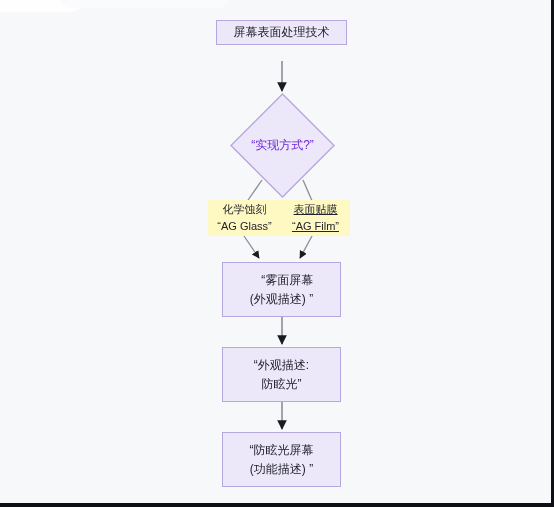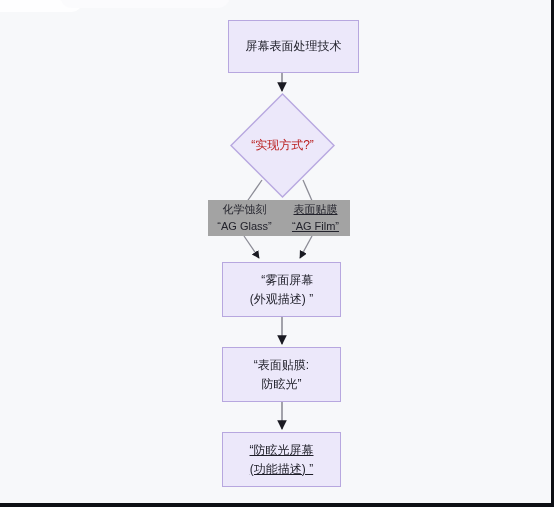--- a/index.html
+++ b/index.html
@@ -70,24 +70,24 @@
     border: 1px solid #b7a7df;
     color: #1e1e28;
     font-size: 12px;
     line-height: 19px;
     text-align: center;
     display: flex;
     align-items: center;
     justify-content: center;
     white-space: pre-line;
   }
-  #node-root  { left: 228px; top: 20px;  width: 131px; height: 53px; }
+  #node-root  { left: 216px; top: 20px;  width: 131px; height: 25px; }
   #node-matte { left: 222px; top: 262px; width: 119px; height: 55px; text-align: right; }
   #node-core  { left: 222px; top: 347px; width: 119px; height: 55px; }
-  #node-anti  { left: 222px; top: 432px; width: 119px; height: 55px; text-decoration: underline; }
+  #node-anti  { left: 222px; top: 432px; width: 119px; height: 55px; }
 
   #node-decision {
     position: absolute;
     left: 230px;
     top: 93px;
     width: 105px;
     height: 105px;
   }
   #node-decision .diamond-shape {
     position: absolute;
@@ -97,26 +97,26 @@
   }
   #node-decision .diamond-label {
     position: absolute;
     left: 0; top: 0;
     width: 105px;
     height: 105px;
     display: flex;
     align-items: center;
     justify-content: center;
     font-size: 12px;
-    color: #b91c1c;
+    color: #6d28d9;
   }
   .edge-label {
     position: absolute;
     box-sizing: border-box;
-    background: #a3a3a3;
+    background: #fef9c3;
     color: #23232c;
     font-size: 11px;
     line-height: 17px;
     text-align: center;
     padding: 1px 3px;
     white-space: pre-line;
   }
   #label-etch { left: 208px; top: 200px; width: 73px; }
   #label-film { left: 281px; top: 200px; width: 69px; text-decoration: underline; }
 </style>
@@ -159,21 +159,21 @@
 
   <div class="edge-label" id="label-etch">化学蚀刻
 “AG Glass”</div>
 
   <div class="edge-label" id="label-film">表面贴膜
 “AG Film”</div>
 
   <div class="node" id="node-matte">“雾面屏幕
 (外观描述) ”</div>
 
-  <div class="node" id="node-core">“表面贴膜:
+  <div class="node" id="node-core">“外观描述:
 防眩光”</div>
 
   <div class="node" id="node-anti">“防眩光屏幕
 (功能描述) ”</div>
 
   <div class="frame-right"></div>
   <div class="frame-bottom"></div>
 </div>
 
 </body></html>

